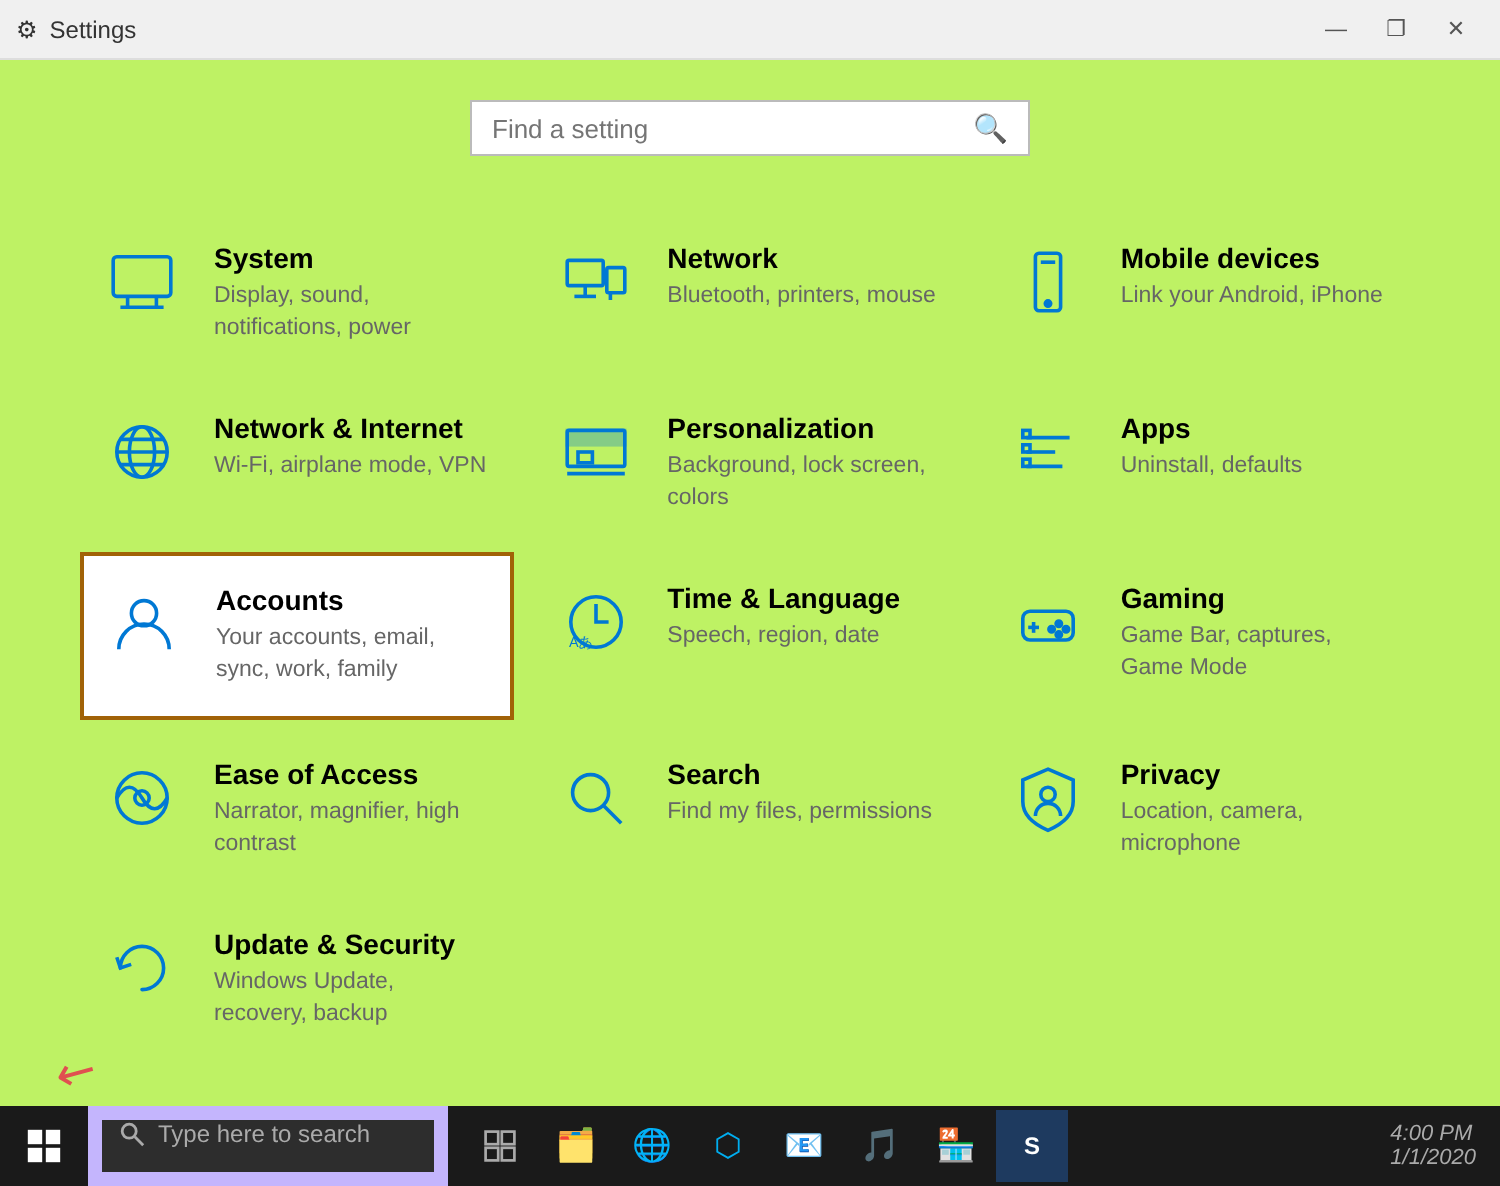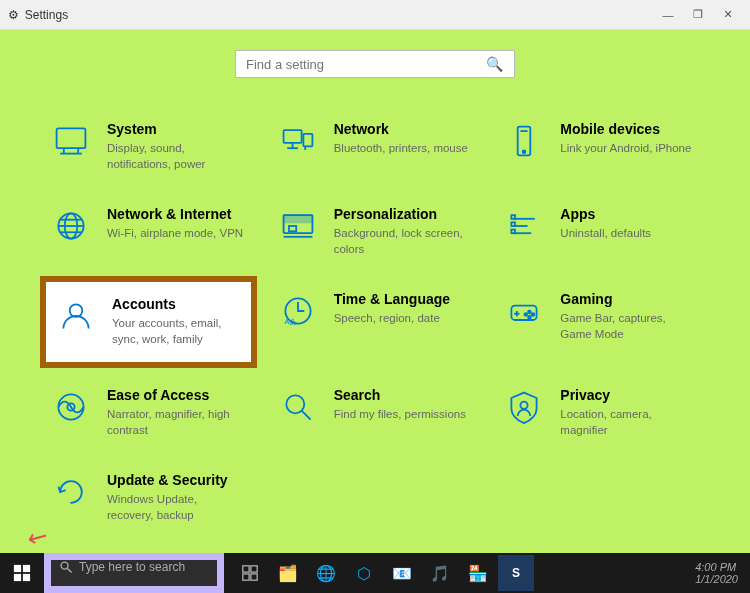--- a/index.html
+++ b/index.html
@@ -85,21 +85,21 @@
 
     .setting-item {
       display: flex;
       align-items: flex-start;
       gap: 14px;
       padding: 14px 12px;
       cursor: pointer;
       border: 1px solid transparent;
     }
     .setting-item.highlighted {
-      border: 6px solid #a16207;
+      border: 2px solid #a16207;
       background: #fff;
     }
 
     .setting-icon {
       width: 40px;
       height: 40px;
       flex-shrink: 0;
       display: flex;
       align-items: center;
       color: #0078d4;
@@ -375,21 +375,21 @@
       <div class="setting-item">
     <div class="setting-icon">
       <svg viewBox="0 0 40 40" fill="none" stroke="#0078d4" stroke-width="2">
       <path d="M20 4 L34 10 L34 22 Q34 32 20 38 Q6 32 6 22 L6 10 Z"></path>
       <circle cx="20" cy="18" r="4"></circle>
       <path d="M13 30c0-3.866 3.134-7 7-7s7 3.134 7 7"></path>
     </svg>
     </div>
     <div class="setting-text">
       <div class="setting-title">Privacy</div>
-      <div class="setting-desc">Location, camera, magnifier</div>
+      <div class="setting-desc">Location, camera, microphone</div>
     </div>
   </div>
       <div class="setting-item">
     <div class="setting-icon">
       <svg viewBox="0 0 40 40" fill="none" stroke="#0078d4" stroke-width="2">
       <path d="M8 20 A12 12 0 1 1 20 32" stroke-linecap="round"></path>
       <polyline points="6,14 8,20 14,18"></polyline>
     </svg>
     </div>
     <div class="setting-text">

